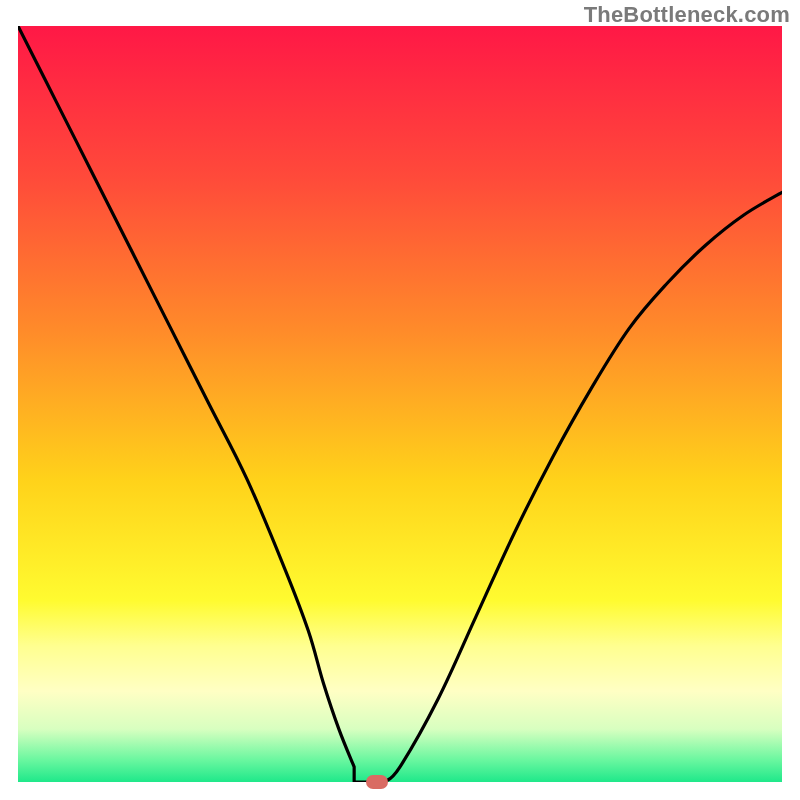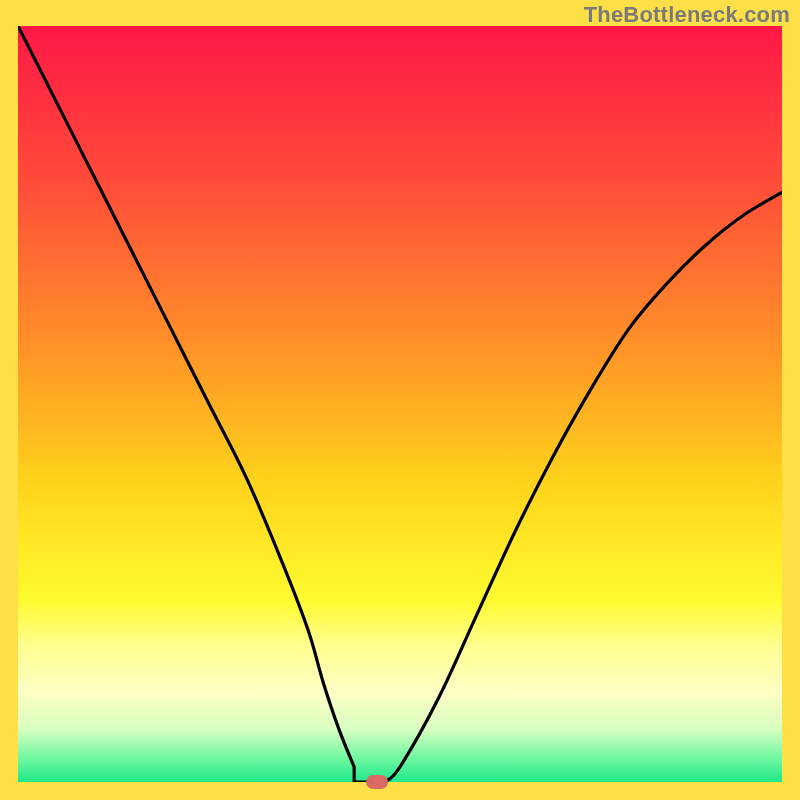--- a/index.html
+++ b/index.html
@@ -8,21 +8,21 @@
     width: 800px;
     height: 800px;
     background: #000;
     overflow: hidden;
     font-family: Arial, Helvetica, sans-serif;
   }
   .frame {
     position: relative;
     width: 800px;
     height: 800px;
-    background: #fde047;
+    background: #ffffff;
   }
   .watermark {
     position: absolute;
     top: 2px;
     right: 10px;
     color: #7a7a7a;
     font-size: 22px;
     font-weight: 600;
     letter-spacing: 0.2px;
     z-index: 20;

